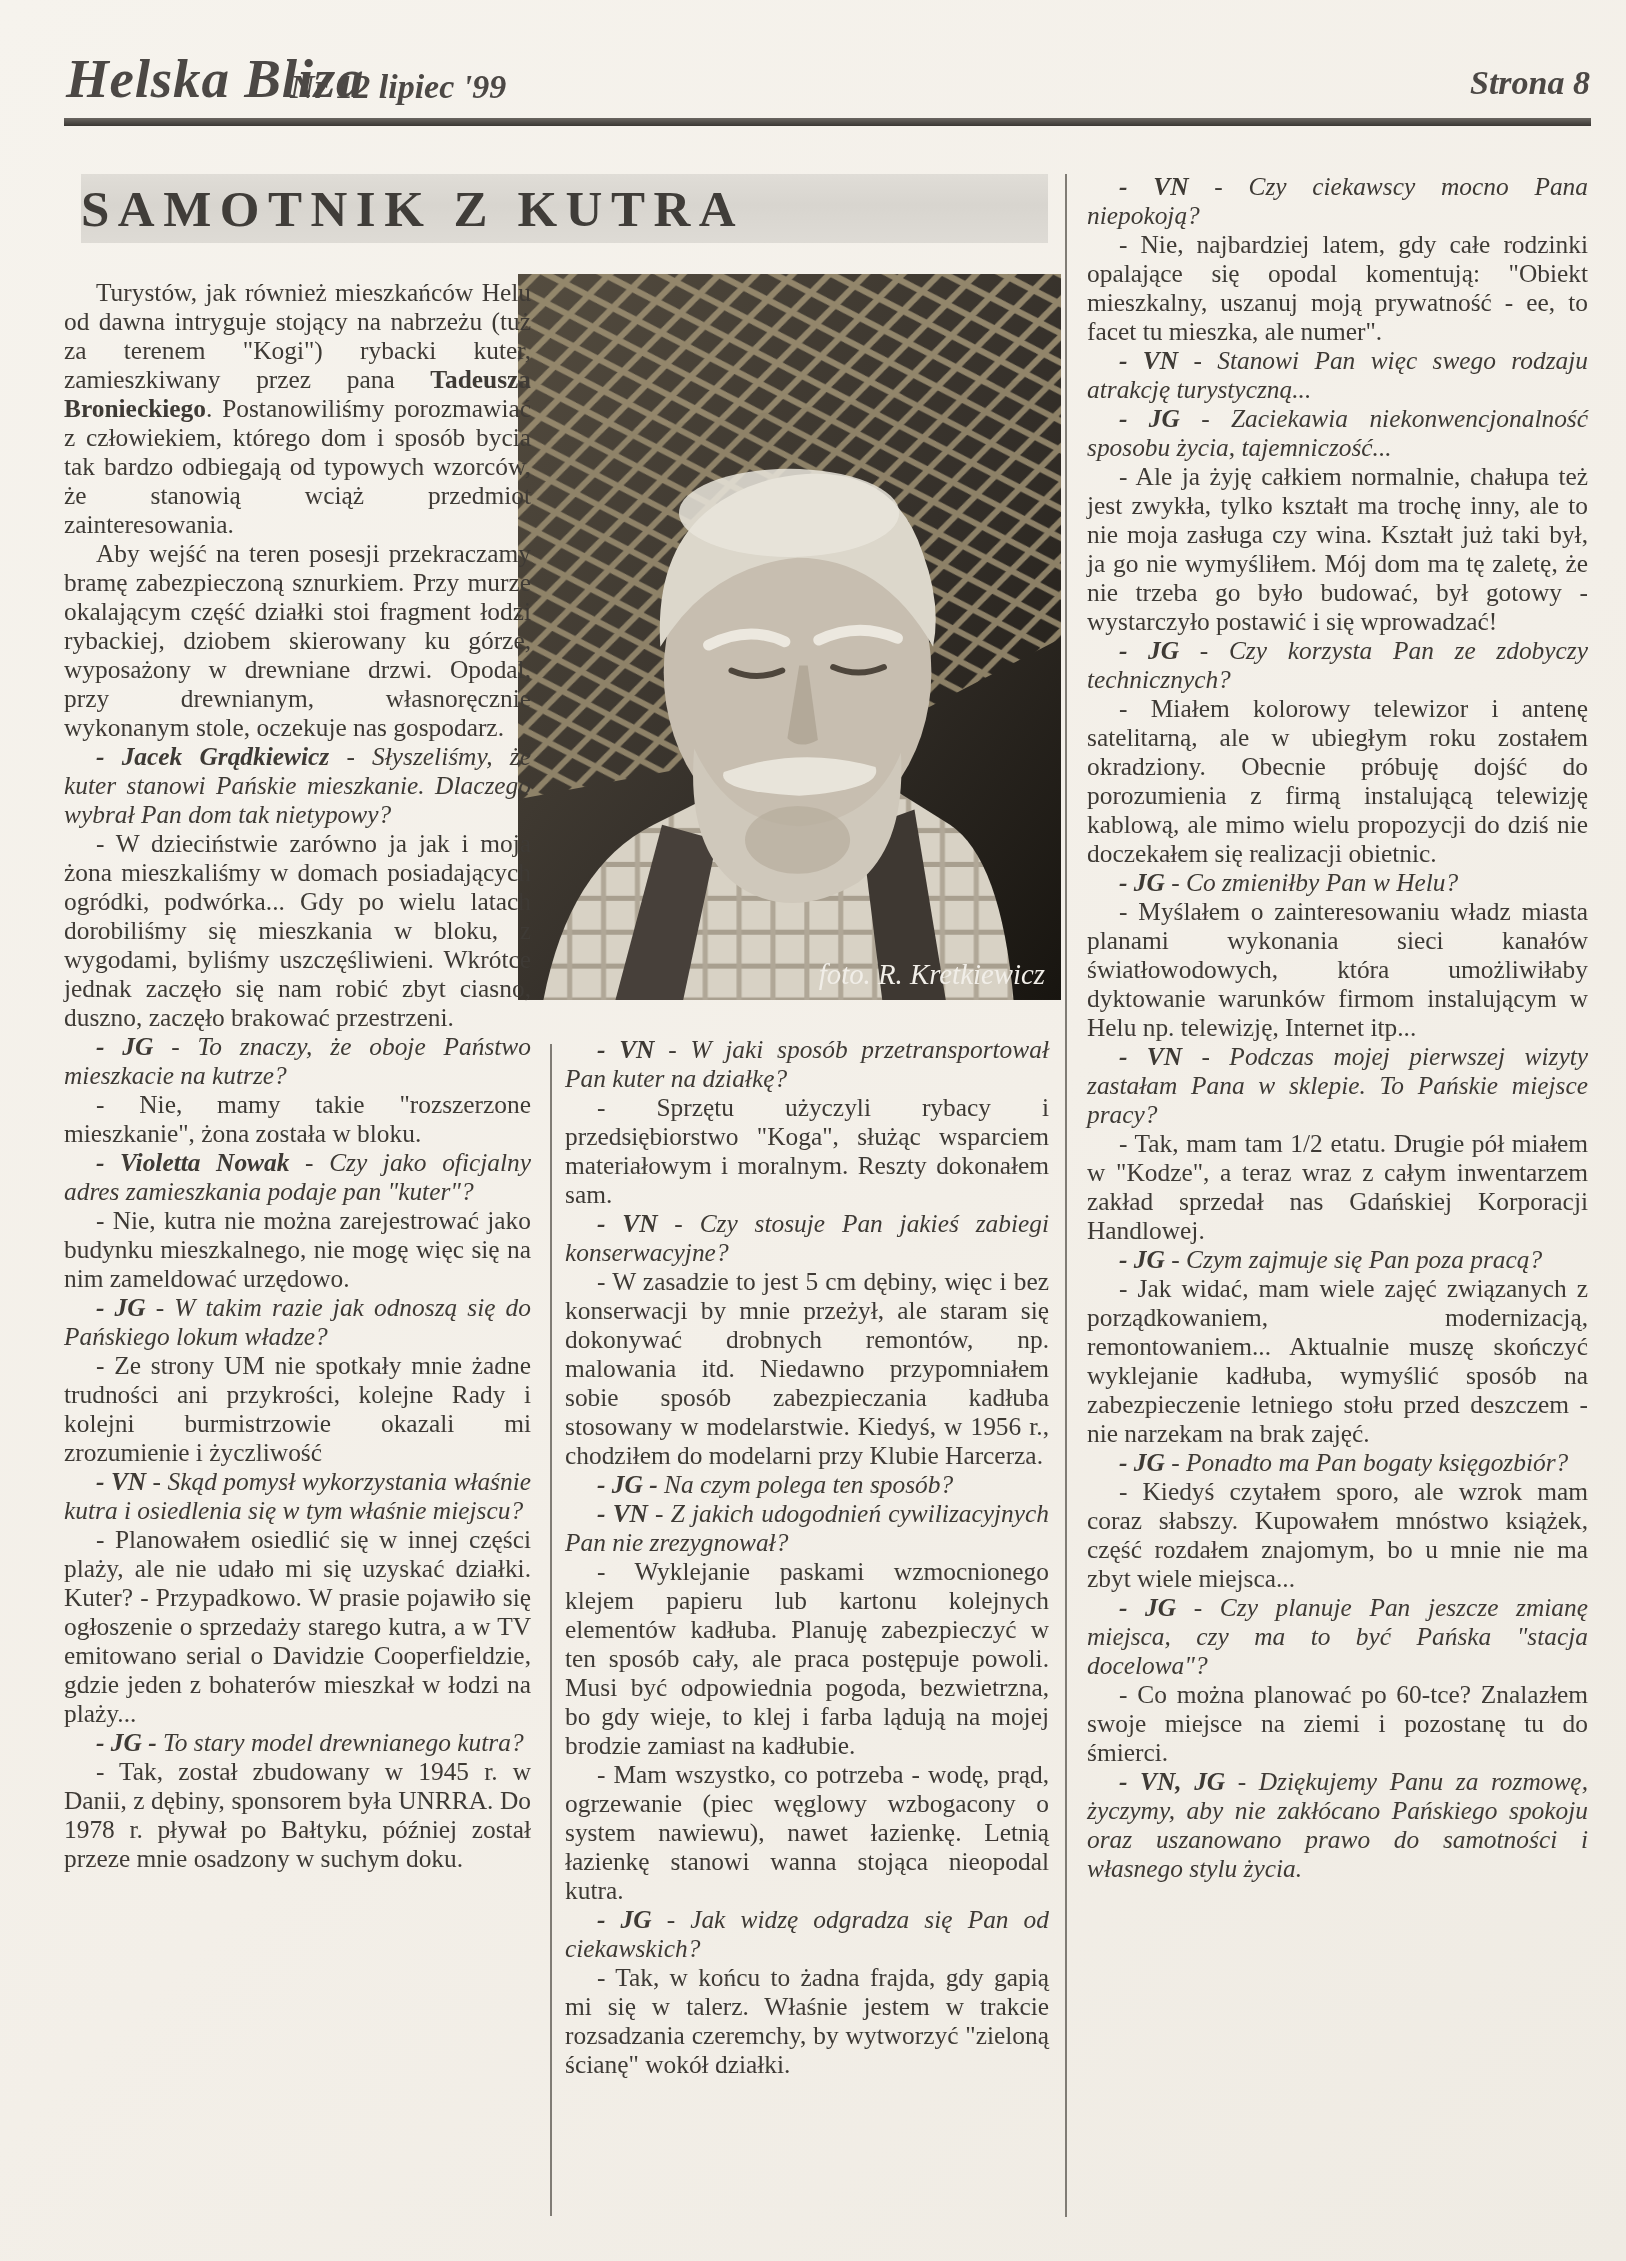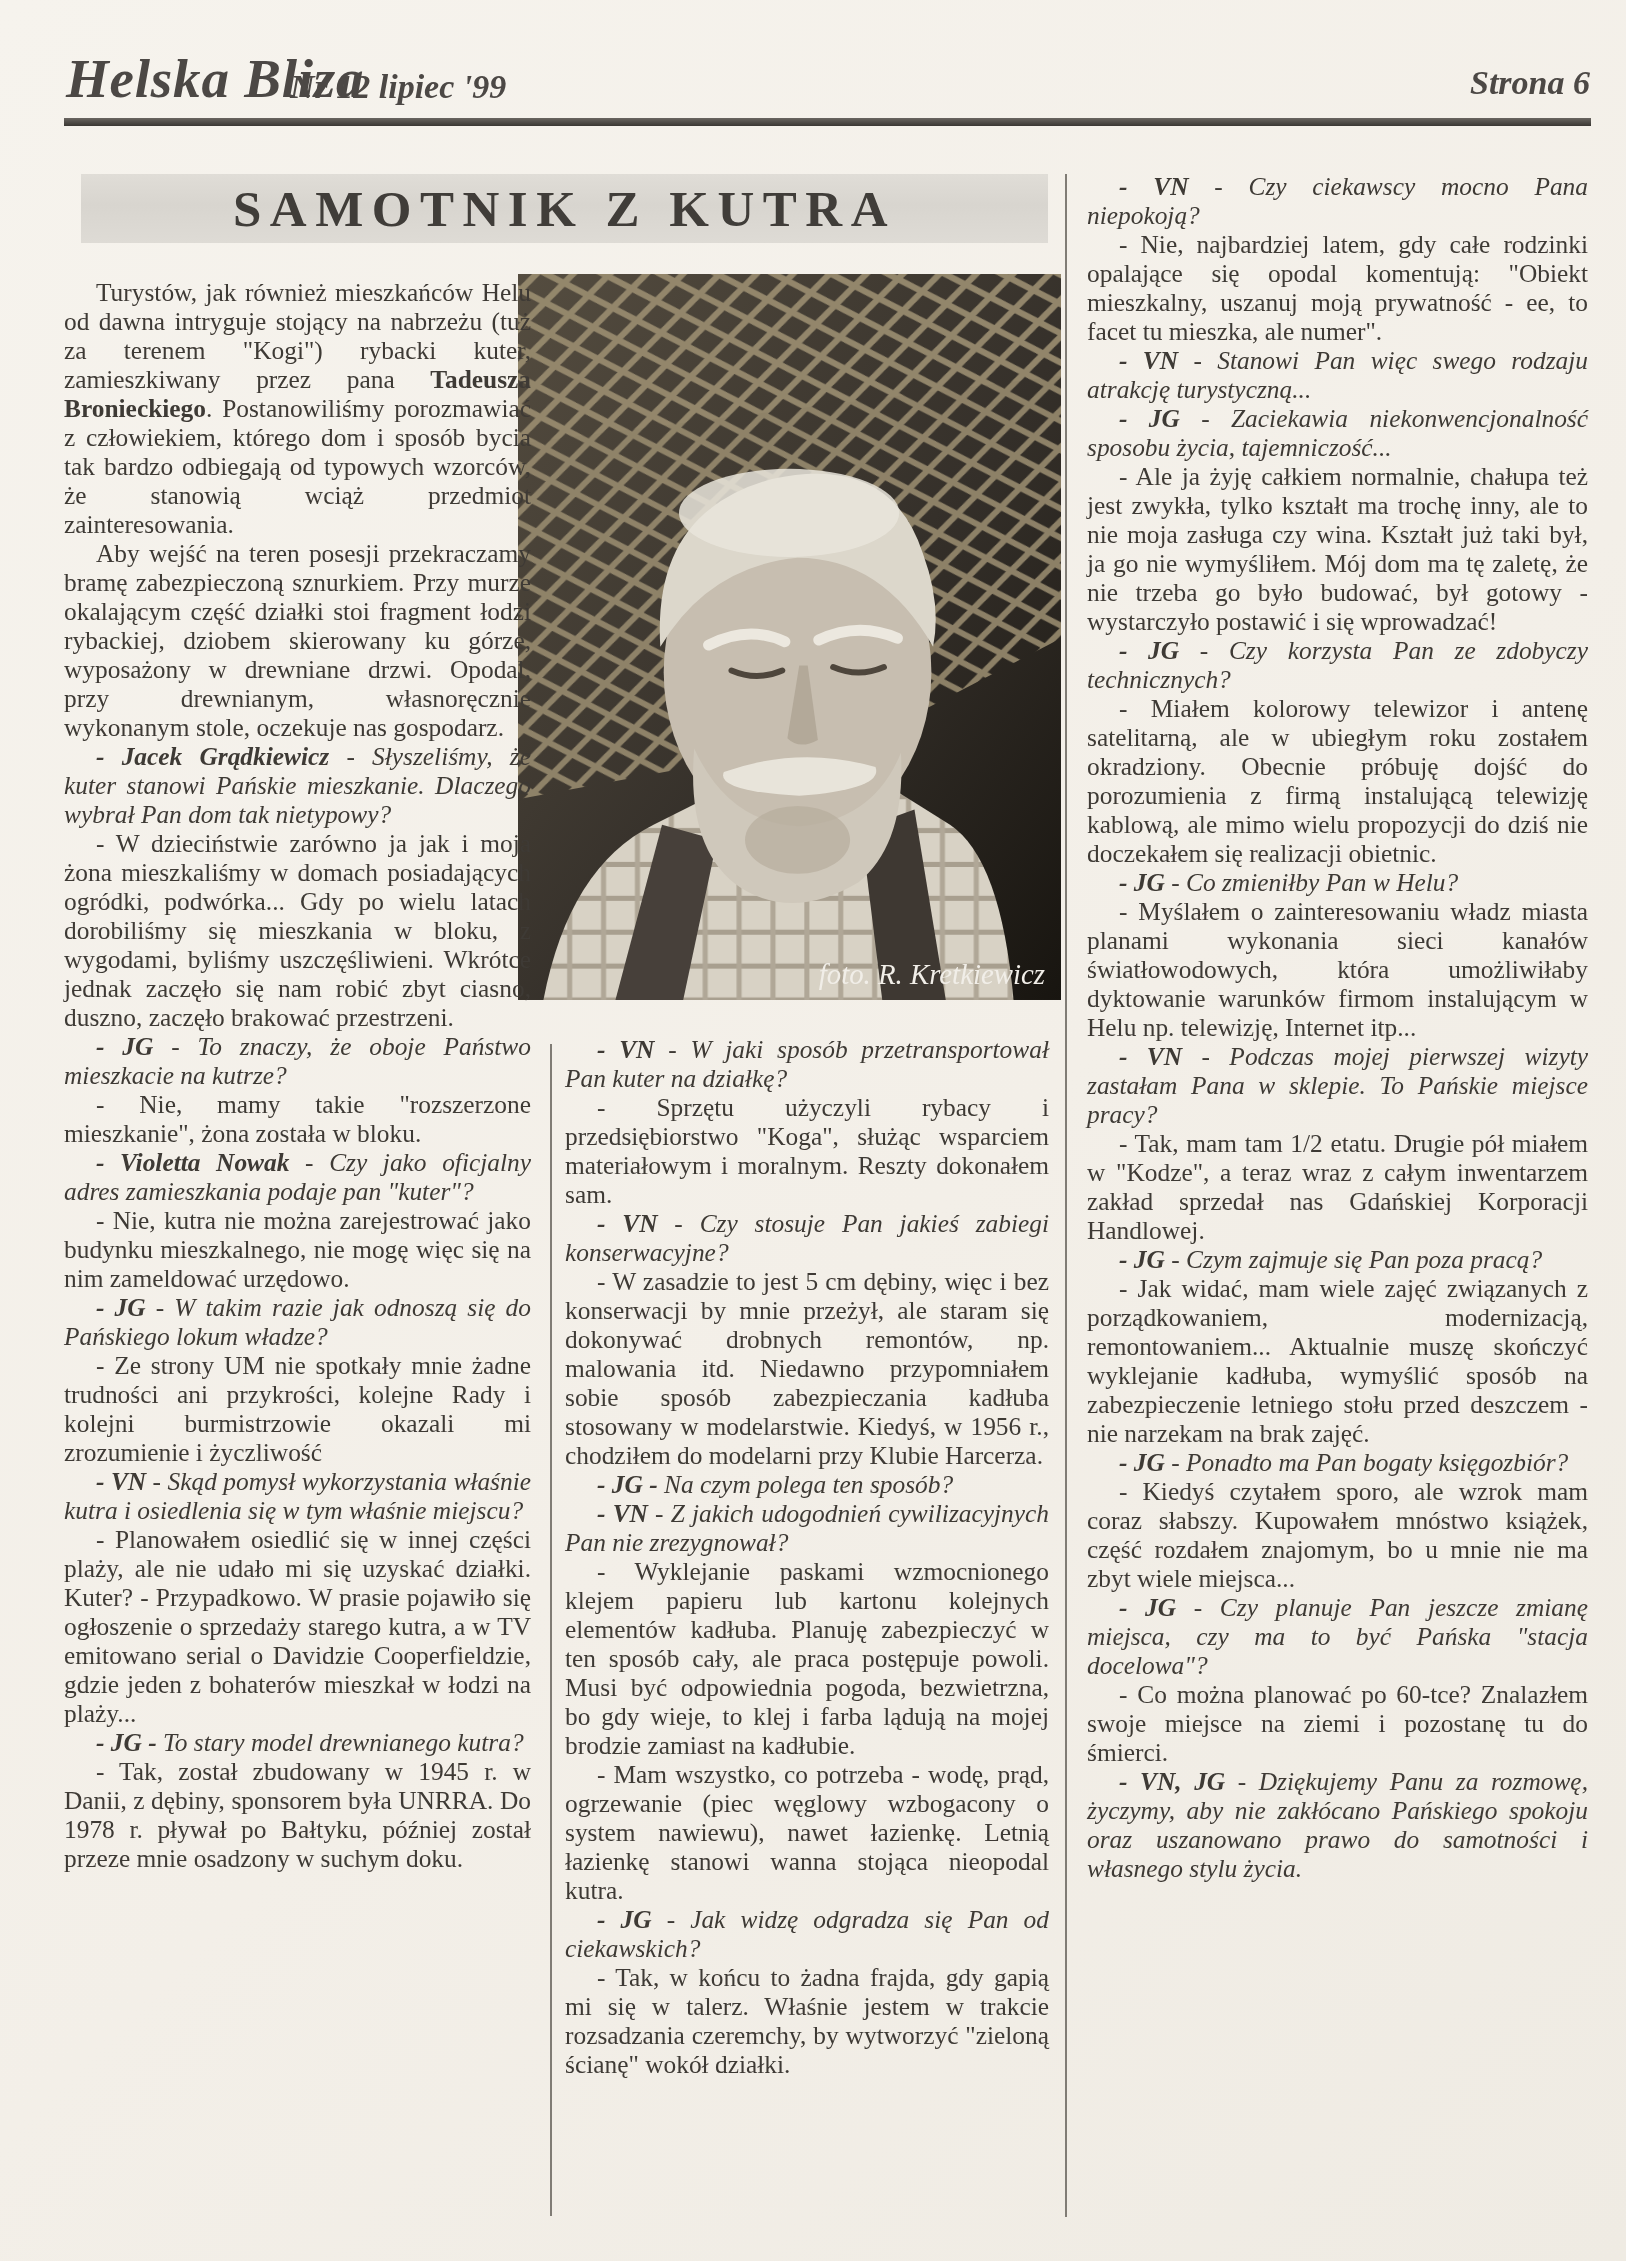--- a/index.html
+++ b/index.html
@@ -18,21 +18,21 @@
   .page-label{
     position:absolute;right:36px;top:64px;font-size:34px;font-style:italic;font-weight:600;color:#4c4845;white-space:nowrap;
   }
   .header-rule{
     position:absolute;left:64px;top:118px;width:1527px;height:7.6px;
     background:linear-gradient(#6a6661,#3a3733);
   }
   .title-banner{
     position:absolute;left:81px;top:174px;width:967px;height:69px;
     background:linear-gradient(180deg,#e0ddd7 0%,#d8d5cf 45%,#dedbd5 100%);
-    display:flex;align-items:center;justify-content:center;
+    display:flex;align-items:center;
   }
   .title-banner h1{
     margin:0;font-size:51px;font-weight:bold;letter-spacing:8.5px;color:#403d39;white-space:nowrap;
   }
   .vrule{position:absolute;width:1.7px;background:#807c75;}
   .vrule-right{left:1065px;top:174px;height:2043px;}
   .vrule-mid{left:550px;top:1044px;height:1172px;}
   .photo{
     position:absolute;left:518px;top:274px;width:543px;height:726px;
     box-shadow:0 0 0 0.8px #b9b4aa inset;
@@ -48,21 +48,21 @@
   p.para .b{font-weight:bold;}
   p.para .i{font-style:italic;}
 </style>
 </head>
 <body>
 
 <div>
 
   <div class="masthead-title">Helska Bliza</div>
   <div class="issue-label">Nr 12 lipiec '99</div>
-  <div class="page-label">Strona 6</div>
+  <div class="page-label">Strona 8</div>
   <div class="header-rule"></div>
 
   <div class="title-banner">
     <h1>SAMOTNIK Z KUTRA</h1>
   </div>
 
   <div class="vrule vrule-right"></div>
   <div class="vrule vrule-mid"></div>
 
   <div class="photo">

